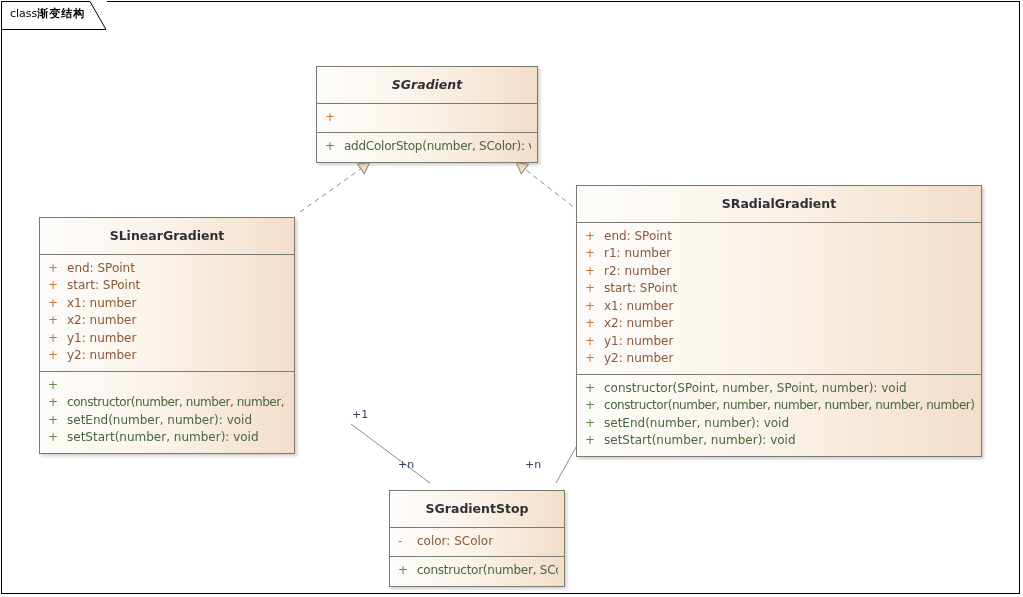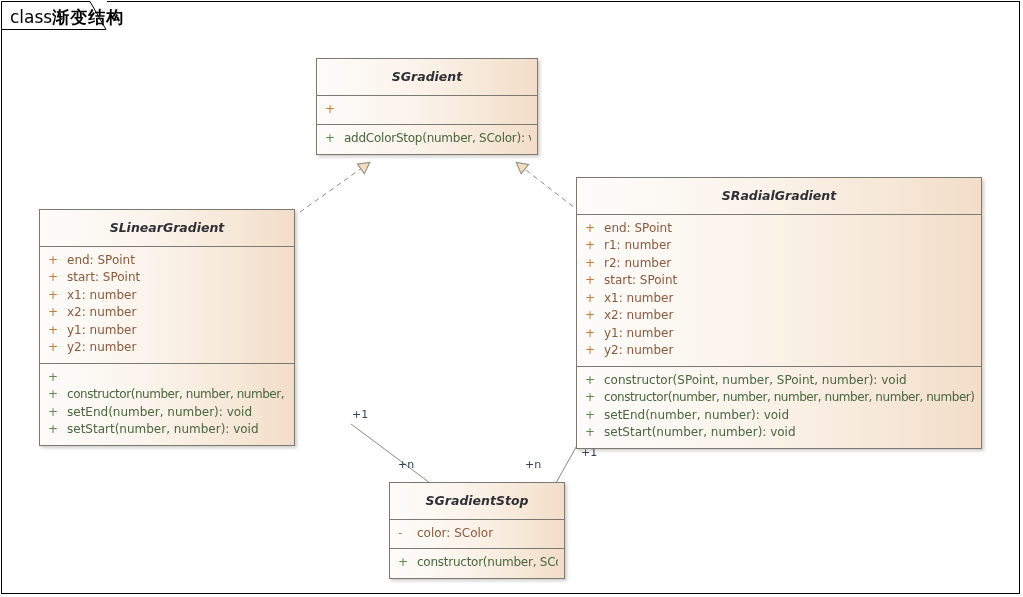--- a/index.html
+++ b/index.html
@@ -43,21 +43,21 @@
   .frame-tab svg {
     position: absolute;
     left: 0;
     top: 0;
     overflow: visible;
   }
   .frame-tab-label {
     position: absolute;
     left: 9px;
     top: 5px;
-    font-size: 17px;
+    font-size: 11px;
     color: #000000;
     white-space: nowrap;
     letter-spacing: 0;
   }
   .frame-tab-label .kw {
     font-weight: normal;
   }
   .frame-tab-label .zh {
     font-weight: bold;
     letter-spacing: 1px;
@@ -80,31 +80,31 @@
   }
 
   
   .uml-class {
     position: absolute;
     box-sizing: border-box;
     border: 1px solid #7a7a72;
     background: linear-gradient(to right, #fdfcfa 0%, #fbf4ec 42%, #f6e7d6 78%, #f2ddc9 100%);
     box-shadow: 2px 2px 3px rgba(120,115,110,0.35);
     overflow: hidden;
+    margin-top: 8px;
   }
   .uml-header {
     text-align: center;
     font-size: 12.5px;
     font-weight: bold;
     color: #2f2f35;
     border-bottom: 1px solid #7a7a72;
     line-height: 1;
     padding: 12px 6px 11px 6px;
     white-space: nowrap;
-    font-style: italic;
   }
   .uml-header.abstract {
     font-style: italic;
   }
   .uml-section {
     padding: 5px 0 6px 0;
   }
   .uml-section + .uml-section {
     border-top: 1px solid #7a7a72;
   }

